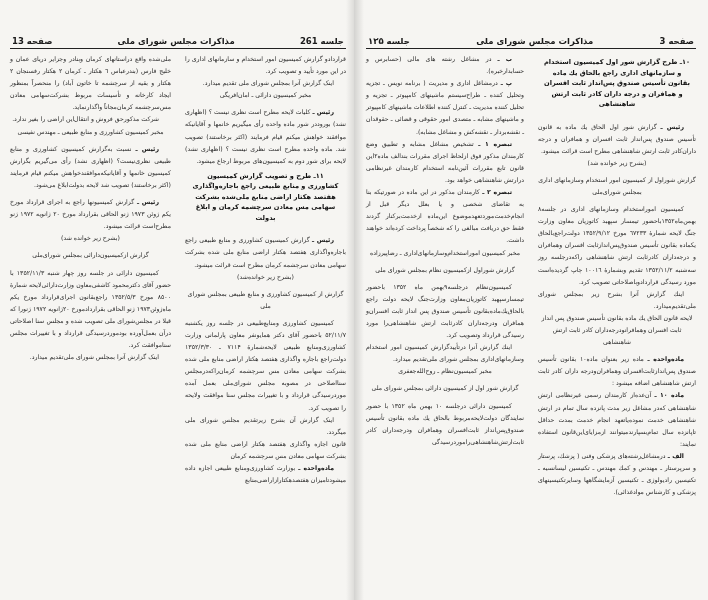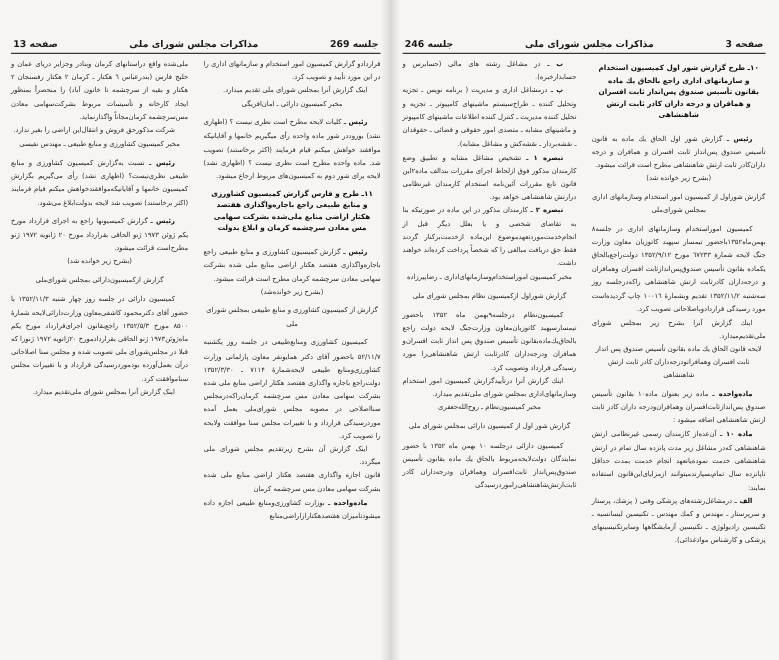--- a/index.html
+++ b/index.html
@@ -42,32 +42,32 @@
   .speaker { font-weight:bold; color:#111; }
 </style>
 </head>
 <body>
 
 <div class="spread">
 
   <div class="page left">
     <div class="spine-shadow-l"></div>
     <div class="header">
-      <span>جلسه 269</span>
+      <span>جلسه 261</span>
       <span>مذاکرات مجلس شورای ملی</span>
       <span>صفحه 13</span>
     </div>
     <div class="cols">
       <div class="col">
           <p>قراردادو گزارش کمیسیون امور استخدام و سازمانهای اداری را در این مورد تأیید و تصویب کرد.</p>
           <p class="indent">اینک گزارش آنرا بمجلس شورای ملی تقدیم میدارد.</p>
           <p class="center">مخبر کمیسیون دارائی ـ امان‌افریگی</p>
           <div class="gap"></div>
           <p class="indent"><span class="speaker">رئیس ـ</span> <span>کلیات لایحه مطرح است نظری نیست ؟ (اظهاری نشد) بوروددر شور ماده واحده رأی میگیریم خانمها و آقایانیکه موافقند خواهش میکنم قیام فرمایند (اکثر برخاستند) تصویب شد. ماده واحده مطرح است نظری نیست ؟ (اظهاری نشد) لایحه برای شور دوم به کمیسیون‌های مربوط ارجاع میشود.</span></p>
-          <p class="heading">۱۱ـ طرح و فارس گزارش کمیسیون کشاورزی و منابع طبیعی راجع باجاره‌واگذاری هفتصد هکتار اراضی منابع ملی‌شده بشرکت سهامی مس معادن سرچشمه کرمان و ابلاغ بدولت</p>
+          <p class="heading">۱۱ـ طرح و تصویب گزارش کمیسیون کشاورزی و منابع طبیعی راجع باجاره‌واگذاری هفتصد هکتار اراضی منابع ملی‌شده بشرکت سهامی مس معادن سرچشمه کرمان و ابلاغ بدولت</p>
           <div class="gap"></div>
           <p class="indent"><span class="speaker">رئیس ـ</span> <span>گزارش کمیسیون کشاورزی و منابع طبیعی راجع باجاره‌واگذاری هفتصد هکتار اراضی منابع ملی شده بشرکت سهامی معادن سرچشمه کرمان مطرح است قرائت میشود.</span></p>
           <p class="center">(بشرح زیر خوانده‌شد)</p>
           <div class="gap"></div>
           <p class="center">گزارش از کمیسیون کشاورزی و منابع طبیعی بمجلس شورای ملی</p>
           <div class="gap"></div>
           <p class="indent">کمیسیون کشاورزی ومنابع‌طبیعی در جلسه روز یکشنبه ۵۲/۱۱/۷ باحضور آقای دکتر همایونفر معاون پارلمانی وزارت کشاورزی‌ومنابع طبیعی لایحه‌شمارهٔ ۷۱۱۴ ـ ۱۳۵۲/۳/۳۰ دولت‌راجع باجاره واگذاری هفتصد هکتار اراضی منابع ملی شده بشرکت سهامی معادن مس سرچشمه کرمان‌راکه‌درمجلس سنااصلاحی در مصوبه مجلس شورای‌ملی بعمل آمده موردرسیدگی قرارداد و با تغییرات مجلس سنا موافقت ولایحه را تصویب کرد.</p>
           <p class="indent">اینک گزارش آن بشرح زیرتقدیم مجلس شورای ملی میگردد.</p>
           <p>قانون اجازه واگذاری هفتصد هکتار اراضی منابع ملی شده بشرکت سهامی معادن مس سرچشمه کرمان</p>
           <p class="indent"><span class="speaker">ماده‌واحده ـ</span> <span>بوزارت کشاورزی‌ومنابع طبیعی اجازه داده میشودتامیزان هفتصدهکتارازاراضی‌منابع</span></p>
@@ -88,21 +88,21 @@
           <p class="indent">اینک گزارش آنرا بمجلس شورای ملی‌تقدیم میدارد.</p>
         </div>
     </div>
   </div>
 
   <div class="page right">
     <div class="spine-shadow-r"></div>
     <div class="header">
       <span>صفحه 3</span>
       <span>مذاکرات مجلس شورای ملی</span>
-      <span>جلسه 246</span>
+      <span>جلسه ۱۳۵</span>
     </div>
     <div class="cols">
       <div class="col">
           <p class="heading">۱۰ـ طرح گزارش شور اول کمیسیون استخدام و سازمانهای اداری راجع بالحاق یك ماده بقانون تأسیس صندوق پس‌انداز ثابت افسران و همافران و درجه داران کادر ثابت ارتش شاهنشاهی</p>
           <div class="gap"></div>
           <p class="indent"><span class="speaker">رئیس ـ</span> <span>گزارش شور اول الحاق یك ماده به قانون تأسیس صندوق پس‌انداز ثابت افسران و همافران و درجه داران‌کادر ثابت ارتش شاهنشاهی مطرح است قرائت میشود.</span></p>
           <p class="center">(بشرح زیر خوانده شد)</p>
           <div class="gap"></div>
           <p class="center">گزارش شوراول از کمیسیون امور استخدام وسازمانهای اداری بمجلس شورای‌ملی</p>
           <div class="gap"></div>

